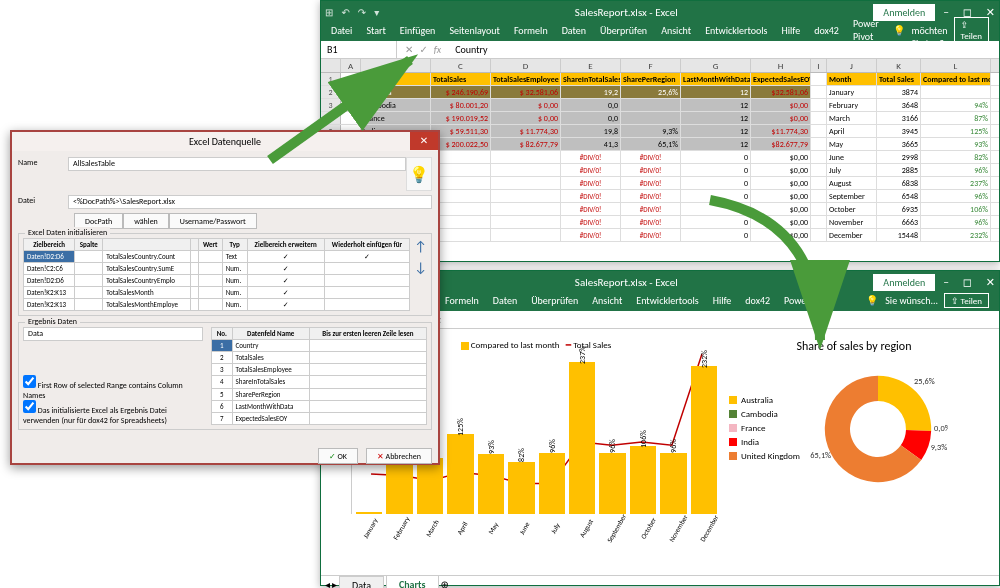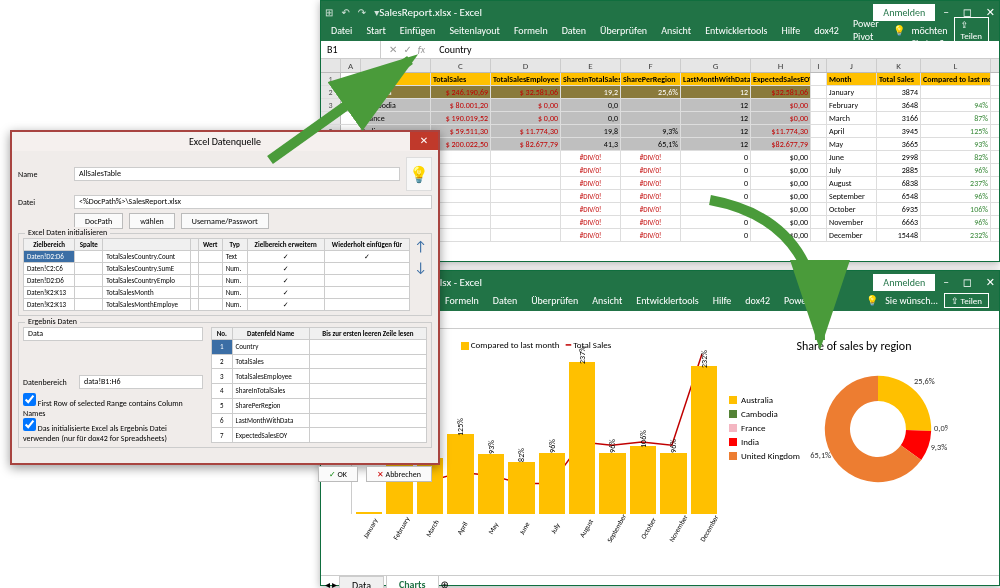--- a/index.html
+++ b/index.html
@@ -3,31 +3,31 @@
 <meta charset="utf-8">
 <style>
 * { box-sizing: border-box; margin: 0; padding: 0; font-family: 'Segoe UI', Calibri, sans-serif; }
 body { background: #fff; width: 1000px; height: 588px; position: relative; overflow: hidden; font-size: 9px; }
 
 
 .excel-window { position: absolute; background: #fff; border: 1px solid #0f6e3e; box-shadow: 0 2px 8px rgba(0,0,0,0.3); }
 .title-bar { background: #217346; color: #fff; height: 22px; display: flex; align-items: center; padding: 0 4px; }
 .title-bar .qa-icons { display: flex; gap: 8px; font-size: 10px; }
 .title-bar .qa-icons span { opacity: 0.8; }
-.title-center { flex: 1; text-align: left; font-size: 11px; }
+.title-center { flex: 1; text-align: center; font-size: 11px; }
 .signin { background: #fff; color: #217346; padding: 2px 10px; margin-right: 8px; font-size: 10px; }
 .win-btns { display: flex; gap: 14px; font-size: 11px; }
 
 .ribbon-tabs { background: #217346; color: #fff; display: flex; gap: 14px; padding: 0 10px 4px 10px; font-size: 10px; height: 18px; align-items: center; }
 .ribbon-tabs span { cursor: pointer; }
 .ribbon-tabs .help { margin-left: auto; display: flex; gap: 6px; align-items: center; }
 .ribbon-tabs .share { border: 1px solid #fff; padding: 1px 6px; font-size: 9px; }
 
 .formula-bar { display: flex; align-items: center; height: 18px; border-bottom: 1px solid #ccc; background: #fff; }
-.name-box { width: 60px; border-right: 1px solid #ccc; padding: 2px 6px; font-size: 10px; }
+.name-box { width: 76px; border-right: 1px solid #ccc; padding: 2px 6px; font-size: 10px; }
 .fx-icons { padding: 0 8px; display: flex; gap: 6px; color: #999; font-size: 10px; }
 .formula-input { flex: 1; padding: 2px 6px; font-size: 10px; }
 
 
 .grid { position: relative; overflow: hidden; }
 .col-headers { display: flex; background: #e6e6e6; border-bottom: 1px solid #bbb; height: 14px; }
 .col-headers div { text-align: center; font-size: 9px; border-right: 1px solid #ccc; line-height: 14px; color: #444; }
 .row { display: flex; height: 13px; border-bottom: 1px solid #ddd; }
 .row-hdr { width: 20px; background: #e6e6e6; text-align: center; font-size: 8px; border-right: 1px solid #bbb; line-height: 13px; color: #555; }
 .cell { border-right: 1px solid #ddd; padding: 0 2px; font-size: 8px; line-height: 13px; overflow: hidden; white-space: nowrap; }
@@ -69,21 +69,21 @@
 
 .sheet-tabs { display: flex; align-items: center; height: 18px; border-top: 1px solid #ccc; font-size: 10px; padding: 0 4px; gap: 2px; }
 .sheet-tabs .tab { padding: 2px 12px; border: 1px solid #ccc; border-bottom: none; background: #f0f0f0; }
 .sheet-tabs .tab.active { background: #fff; font-weight: bold; border-bottom: 1px solid #fff; color: #217346; }
 
 
 #dialog { position: absolute; left: 10px; top: 130px; width: 430px; height: 335px; background: #f0ecea; border: 2px solid #a84440; box-shadow: 0 3px 10px rgba(0,0,0,0.4); }
 #dialog .dlg-title { background: #f5f0ee; text-align: center; font-size: 10px; padding: 3px; position: relative; }
 #dialog .dlg-close { position: absolute; right: 0; top: 0; background: #c0392b; color: #fff; width: 28px; height: 18px; text-align: center; line-height: 18px; font-size: 10px; }
 .dlg-body { padding: 6px; font-size: 8px; }
-.dlg-row { display: flex; align-items: center; gap: 6px; margin-bottom: 4px; }
+.dlg-row { display: flex; align-items: flex-start; margin-bottom: 4px; }
 .dlg-row label { width: 50px; }
 .dlg-input { flex: 1; background: #fff; border: 1px solid #ccc; height: 14px; padding: 0 4px; }
 .dlg-btn { background: #fafafa; border: 1px solid #bbb; padding: 2px 10px; font-size: 8px; }
 .dlg-lamp { width: 26px; height: 34px; background: #f8f8f8; border: 1px solid #ddd; display: flex; align-items: center; justify-content: center; color: #ccc; font-size: 16px; }
 .dlg-section { border: 1px solid #ccc; padding: 4px; margin-bottom: 6px; position: relative; }
 .dlg-section-title { position: absolute; top: -7px; left: 6px; background: #f0ecea; padding: 0 3px; font-size: 8px; }
 .mini-table { width: 100%; border-collapse: collapse; font-size: 7px; }
 .mini-table th, .mini-table td { border: 1px solid #ccc; padding: 1px 3px; background: #fff; }
 .mini-table th { background: #f0f0f0; }
 .mini-table td.blue { background: #3b6ea5; color: #fff; }
@@ -594,24 +594,20 @@
     </div>
 
     <div class="dlg-section">
       <div class="dlg-section-title">Ergebnis Daten</div>
       <div style="display:flex;gap:8px">
         <div style="flex:0 0 180px">
           <div class="dlg-row">
               <div class="dlg-input">Data</div>
             </div>
           <div style="height:30px"></div>
-          <div class="dlg-row">
-              <label>Datenbereich</label>
-              <div class="dlg-input">data!B1:H6</div>
-            </div>
           <div><input type="checkbox" checked="" style=""> <span>First Row of selected Range contains Column Names</span></div>
           <div><input type="checkbox" checked="" style=""> <span>Das initialisierte Excel als Ergebnis Datei verwenden (nur für dox42 for Spreadsheets)</span></div>
         </div>
         <table class="mini-table" style="flex:1">
           <thead id="res-thead">
               <tr>
                 <th>No.</th>
                 <th>Datenfeld Name</th>
                 <th>Bis zur ersten leeren Zeile lesen</th>
               </tr>

